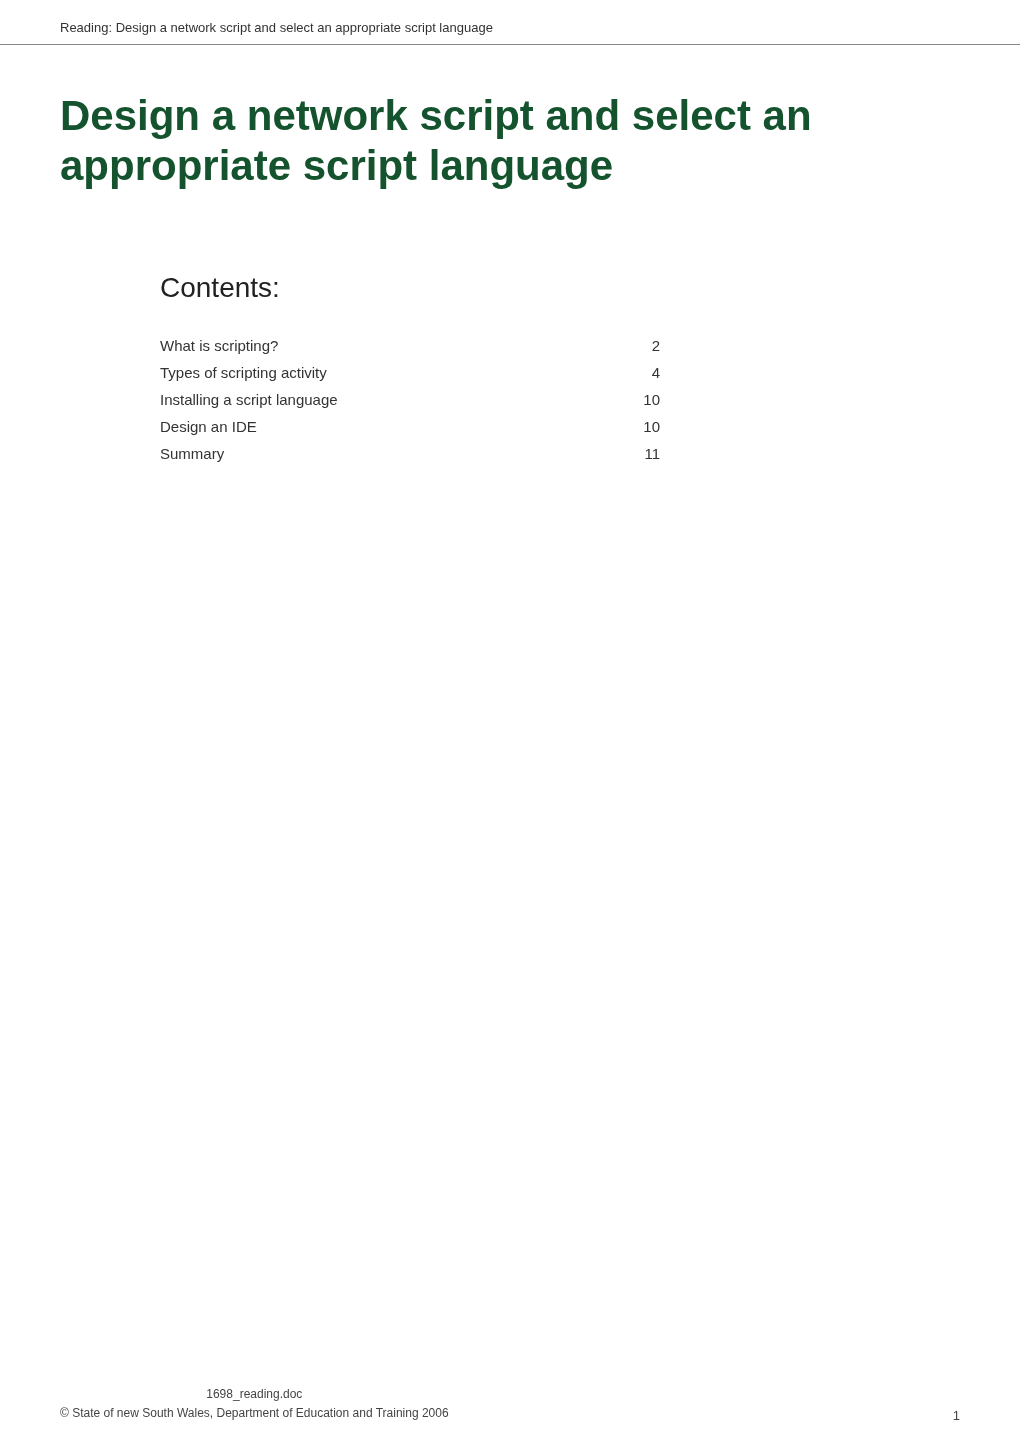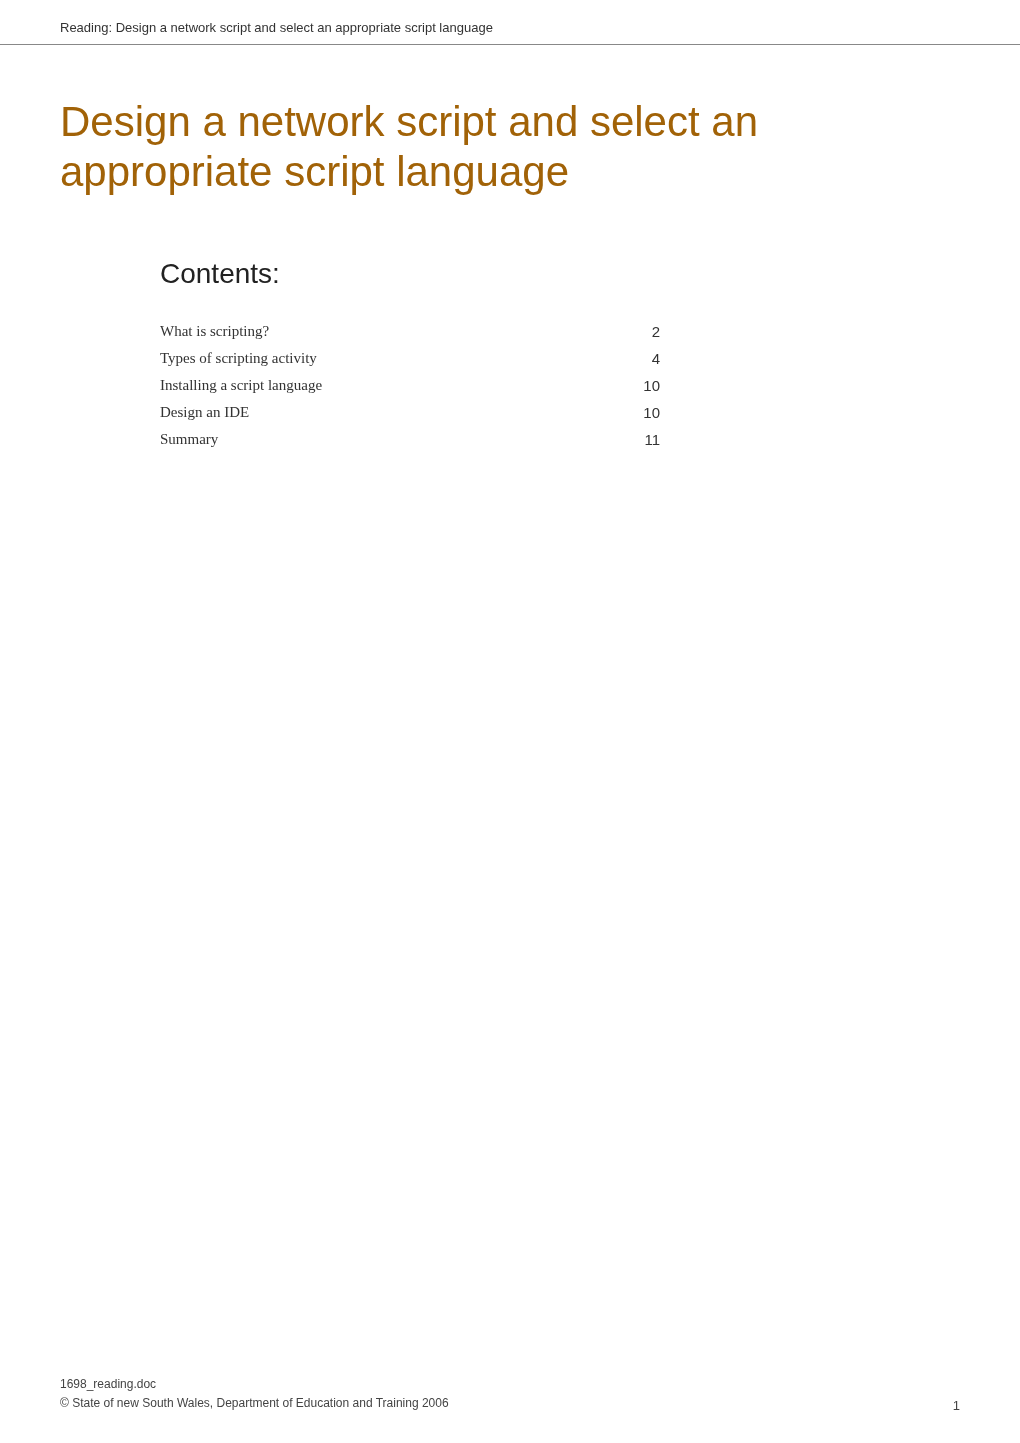--- a/index.html
+++ b/index.html
@@ -21,38 +21,38 @@
       width: 1020px;
       min-height: 1443px;
       background: #ffffff;
       padding: 0;
       position: relative;
     }
 
     .header-bar {
       border-bottom: 1px solid #888888;
       padding: 18px 60px 8px 60px;
-      margin-bottom: 12px;
+      margin-bottom: 6px;
     }
 
     .header-bar span {
       font-size: 13px;
       color: #333333;
     }
 
     .main-content {
       padding: 30px 60px 0 60px;
     }
 
     .page-title {
       font-size: 42px;
-      font-weight: normal;
-      color: #a16207;
+      font-weight: bold;
+      color: #14532d;
       line-height: 1.2;
-      margin-bottom: 60px;
+      margin-bottom: 80px;
       padding-top: 10px;
     }
 
     .contents-section {
       padding-left: 100px;
       margin-top: 20px;
     }
 
     .contents-heading {
       font-size: 28px;
@@ -68,36 +68,36 @@
 
     .toc-table tr td {
       padding: 5px 0;
       font-size: 15px;
       color: #333333;
       vertical-align: top;
     }
 
     .toc-table tr td:first-child {
       padding-right: 20px;
-      font-family: Liberation Serif, serif;
     }
 
     .toc-table tr td:last-child {
       text-align: right;
       width: 40px;
     }
 
     .footer {
       position: absolute;
-      bottom: 30px;
+      bottom: 20px;
       left: 60px;
       right: 60px;
       display: flex;
       justify-content: space-between;
       align-items: flex-end;
+      text-align: center;
     }
 
     .footer-left {
       font-size: 12px;
       color: #444444;
       line-height: 1.6;
     }
 
     .footer-right {
       font-size: 13px;

